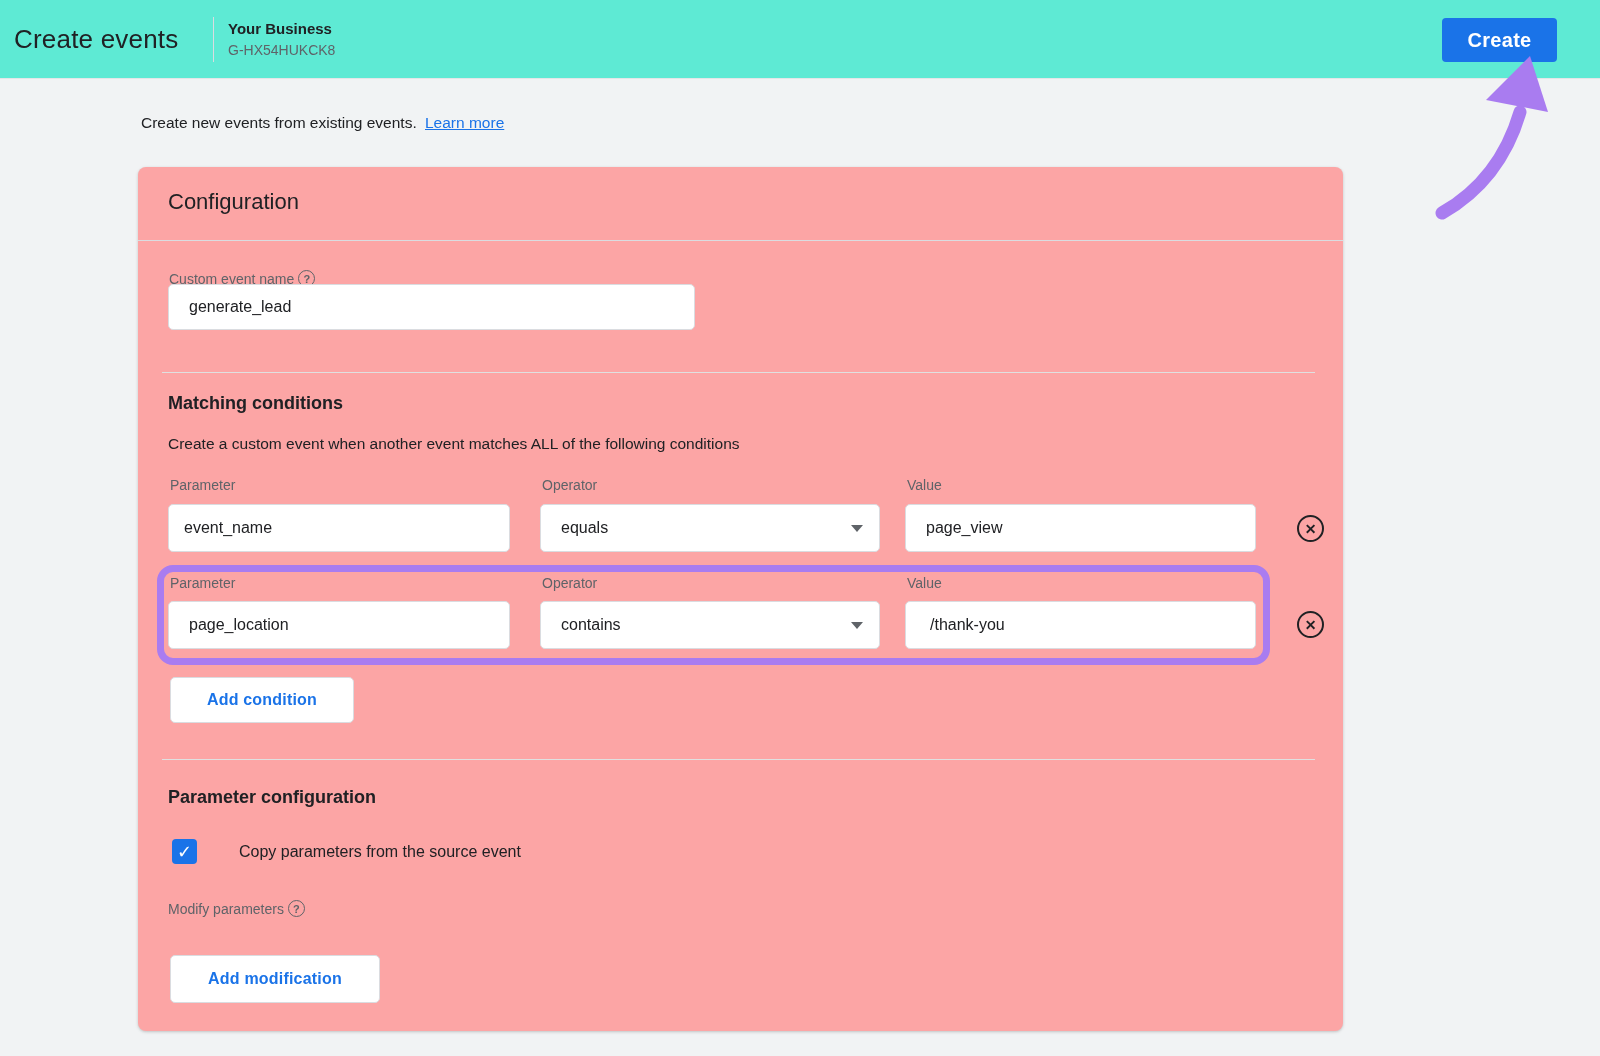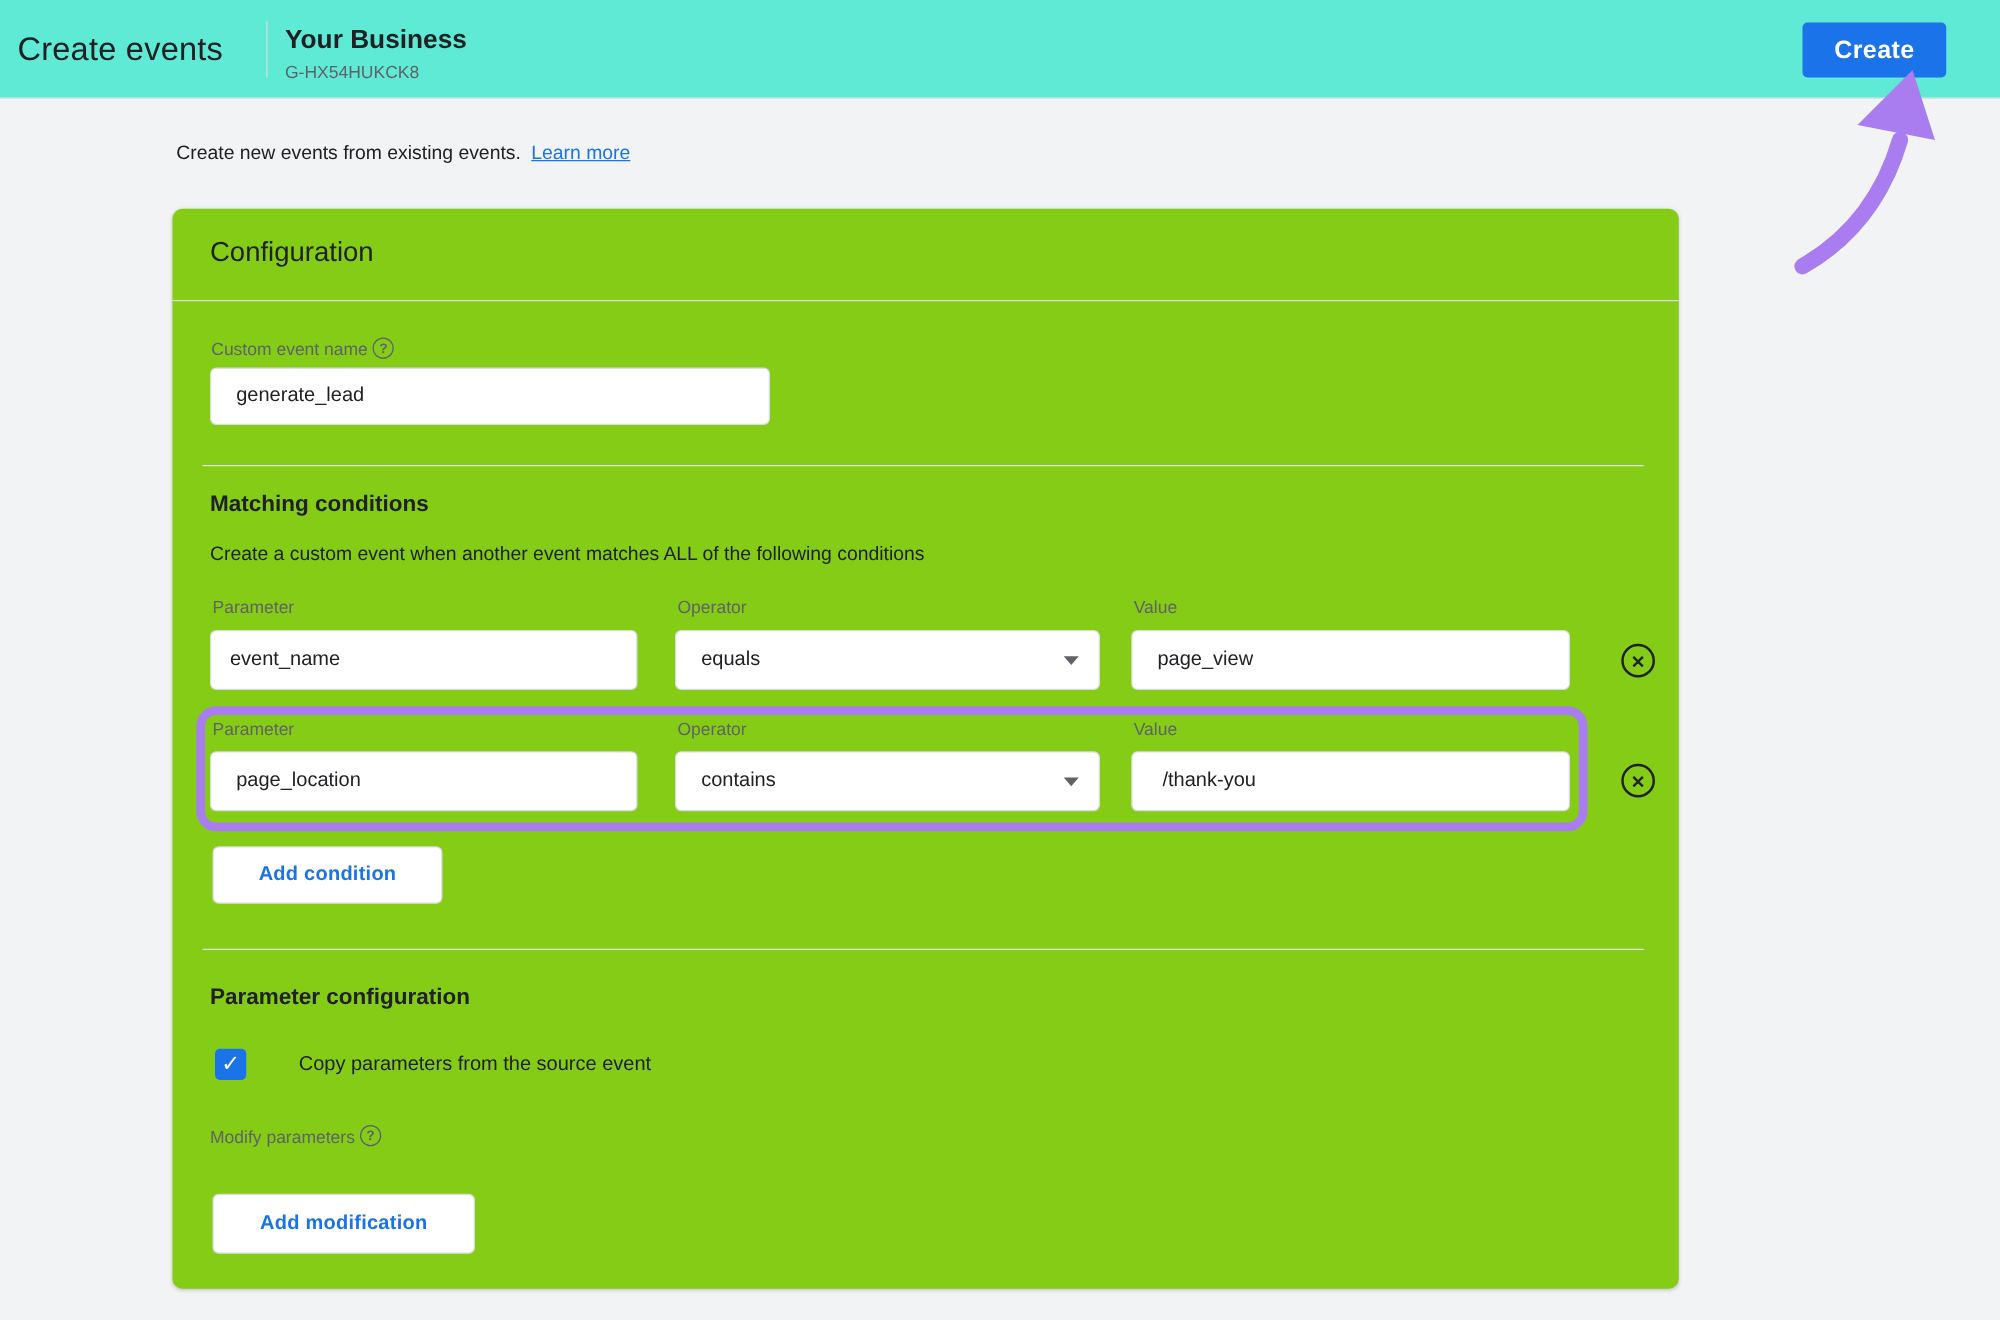--- a/index.html
+++ b/index.html
@@ -16,39 +16,39 @@
     background:#5eead4; border-bottom:1px solid #e4e6e8; z-index:2;
   }
   .app-title {
     position:absolute; left:14px; top:24px;
     font-size:26px; font-weight:400; color:#202124; letter-spacing:.2px;
   }
   .header-vdiv {
     position:absolute; left:213px; top:17px; width:1px; height:45px; background:#dadce0;
   }
   .property { position:absolute; left:228px; top:20px; }
-  .property-name { font-size:21px; font-weight:700; color:#202124; }
+  .property-name { font-size:15px; font-weight:700; color:#202124; }
   .property-id { font-size:14px; color:#5f6368; margin-top:5px; }
   .create-btn {
     position:absolute; left:1442px; top:18px; width:115px; height:44px;
     background:#1a73e8; color:#ffffff; border:none; border-radius:4px;
     font-family:inherit; font-size:20px; font-weight:700; letter-spacing:.3px; cursor:pointer;
   }
 
   
   .arrow-svg { position:absolute; left:1395px; top:45px; z-index:5; pointer-events:none; }
 
   
   .intro { position:absolute; left:141px; top:114px; font-size:15.5px; color:#202124; z-index:1; }
   .intro a { color:#1a73e8; text-decoration:underline; cursor:pointer; margin-left:4px; }
 
   
   .card {
     position:absolute; left:138px; top:167px; width:1205px; height:864px;
-    background:#84cc16; border-radius:8px;
+    background:#fca5a5; border-radius:8px;
     box-shadow:0 1px 2px rgba(60,64,67,.15), 0 1px 3px 1px rgba(60,64,67,.08);
   }
   .card-title {
     position:absolute; left:30px; top:22px;
     font-size:22px; font-weight:400; color:#202124;
   }
   .divider { position:absolute; height:1px; background:#dadce0; }
   .div-full { left:0; right:0; top:73px; background:#dadce0; }
   .div-inset-1 { left:24px; right:28px; top:205px; background:#e0e0e0; }
   .div-inset-2 { left:24px; right:28px; top:592px; background:#e0e0e0; }
@@ -129,21 +129,21 @@
   </div>
 
   <section class="card">
     <h2 class="card-title">Configuration</h2>
     <div class="divider div-full"></div>
 
     <div class="field-label" style="position:absolute; left:31px; top:103px;">
       <span>Custom event name</span>
       <span class="help-icon">?</span>
     </div>
-    <input class="text-field" style="left: 30px; top: 127px; width: 448px; height: 46px;" value="generate_lead">
+    <input class="text-field" style="left: 30px; top: 117px; width: 527px; height: 46px;" value="generate_lead">
 
     <div class="divider div-inset-1"></div>
 
     <h3 class="section-title" style="top:226px;">Matching conditions</h3>
     <p class="section-desc" style="top:268px;">Create a custom event when another event matches ALL of the following conditions</p>
 
     <div class="field-label" style="position:absolute; left:32px; top:310px;">
         <span>Parameter</span>
       </div>
     <div class="field-label" style="position:absolute; left:404px; top:310px;">

